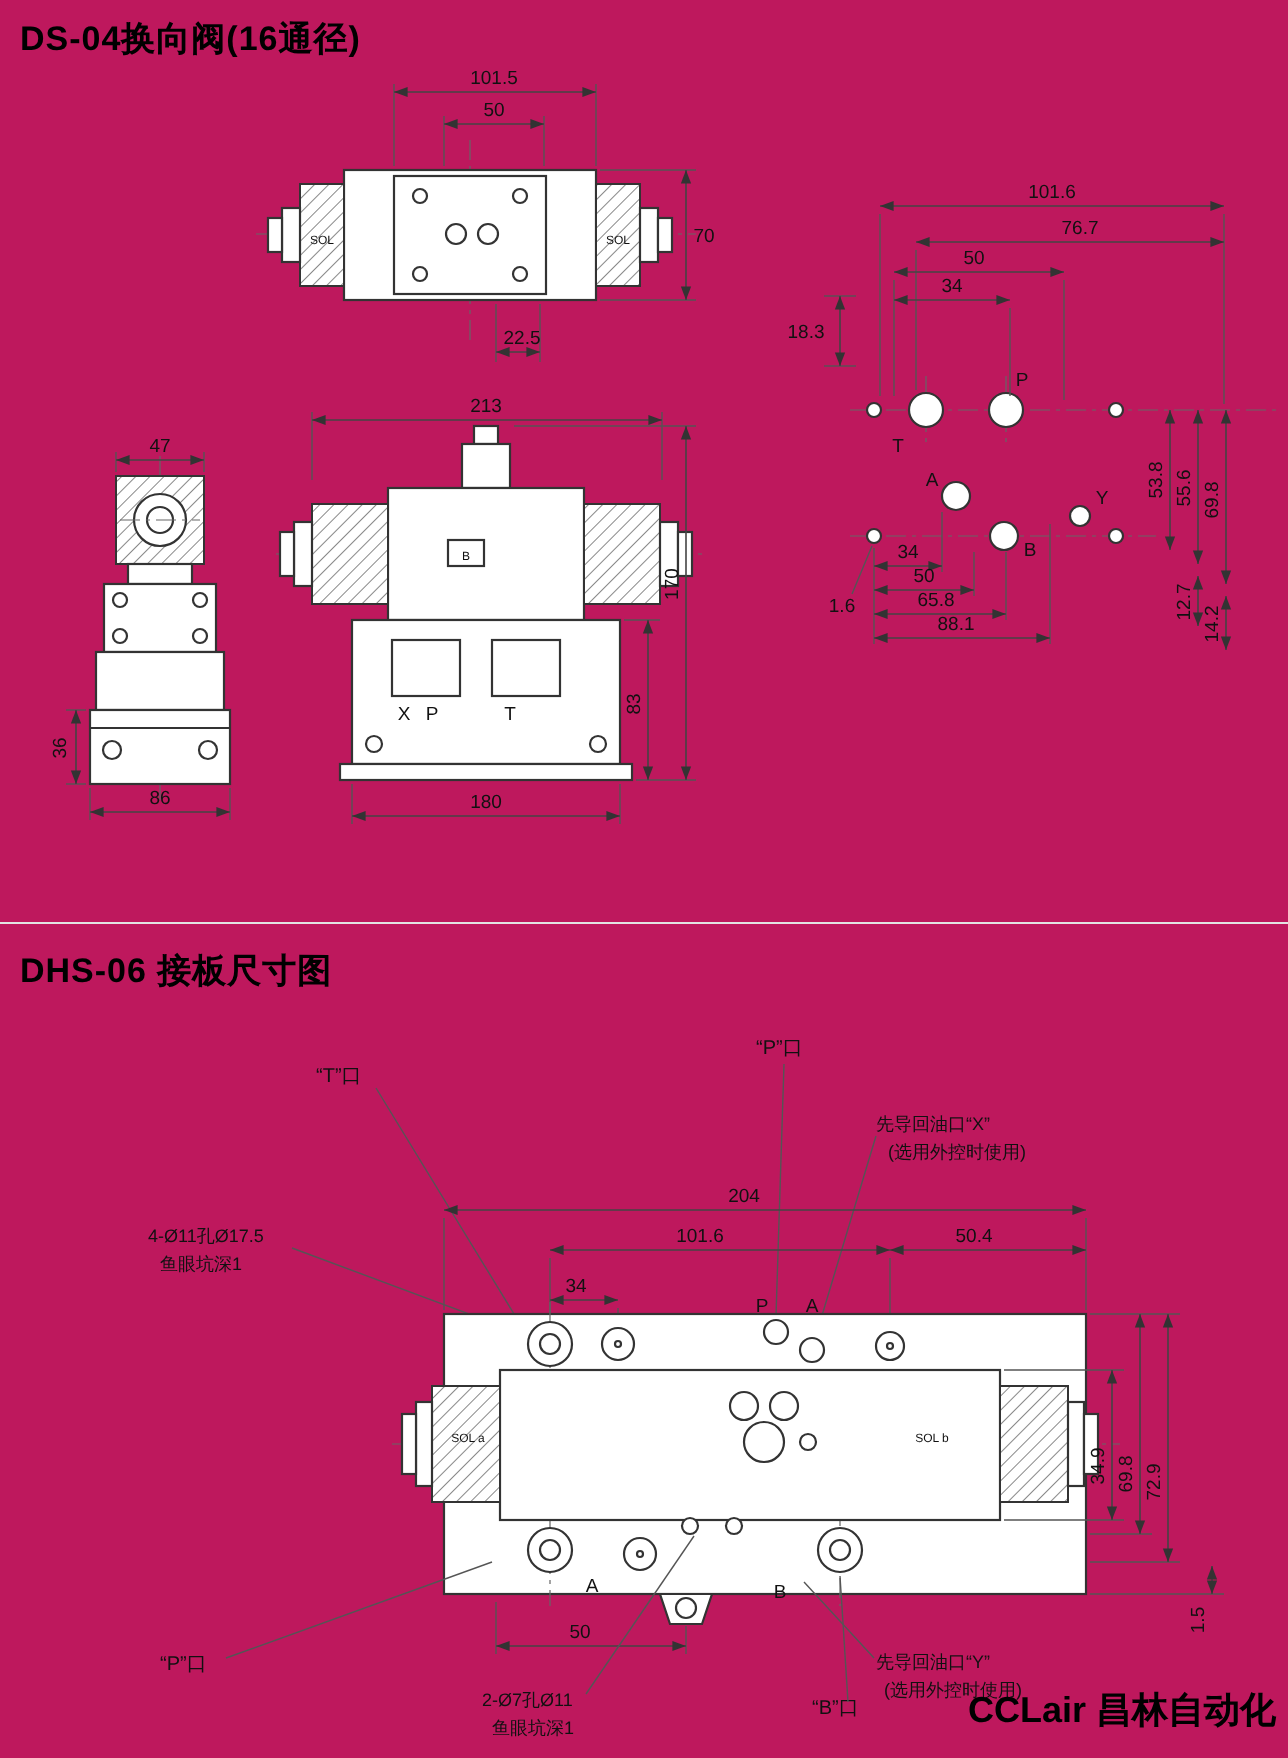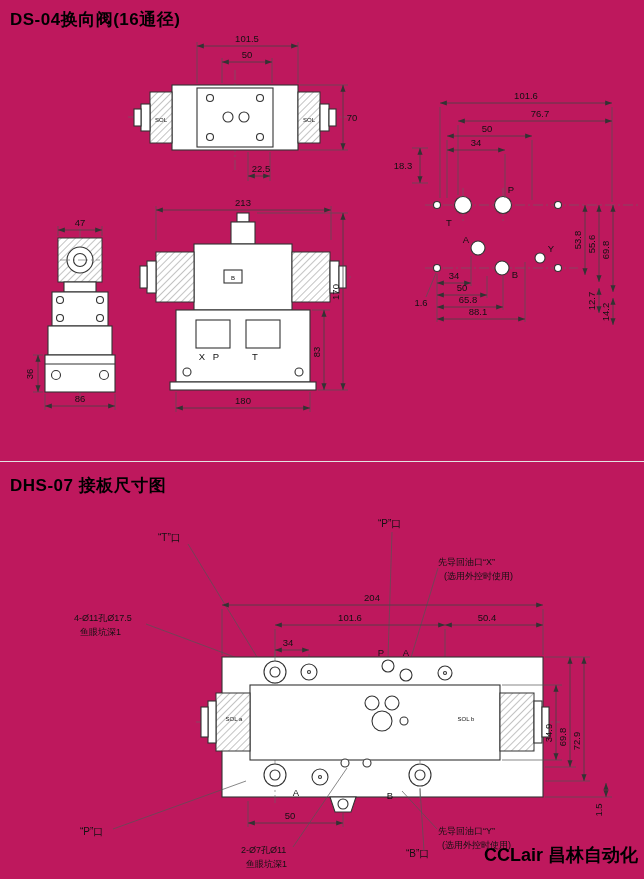--- a/index.html
+++ b/index.html
@@ -227,21 +227,21 @@
       <line class="thin" x1="45" y1="364" x2="45" y2="380"></line>
       <line class="thin" x1="115" y1="364" x2="115" y2="380"></line>
       <line class="dim" x1="45" y1="376" x2="115" y2="376" marker-start="url(#a1)" marker-end="url(#a1)"></line>
       <text class="d" x="80" y="372" text-anchor="middle">86</text>
     </g>
   </svg>
 
 
   <div class="divider"></div>
 
-  <div class="title" id="title2">DHS-07 接板尺寸图</div>
+  <div class="title" id="title2">DHS-06 接板尺寸图</div>
 
   <svg id="svg2" width="644" height="374" viewBox="0 0 644 374">
     <defs>
       <marker id="a2" markerWidth="9" markerHeight="8" refX="8.5" refY="4" orient="auto-start-reverse">
         <path d="M0,0.8 L8.5,4 L0,7.2 Z" fill="#333"></path>
       </marker>
       <pattern id="h2" width="5" height="5" patternUnits="userSpaceOnUse" patternTransform="rotate(45)">
         <rect width="5" height="5" fill="#ffffff"></rect>
         <line x1="0" y1="0" x2="0" y2="5" stroke="#888" stroke-width="1"></line>
       </pattern>

